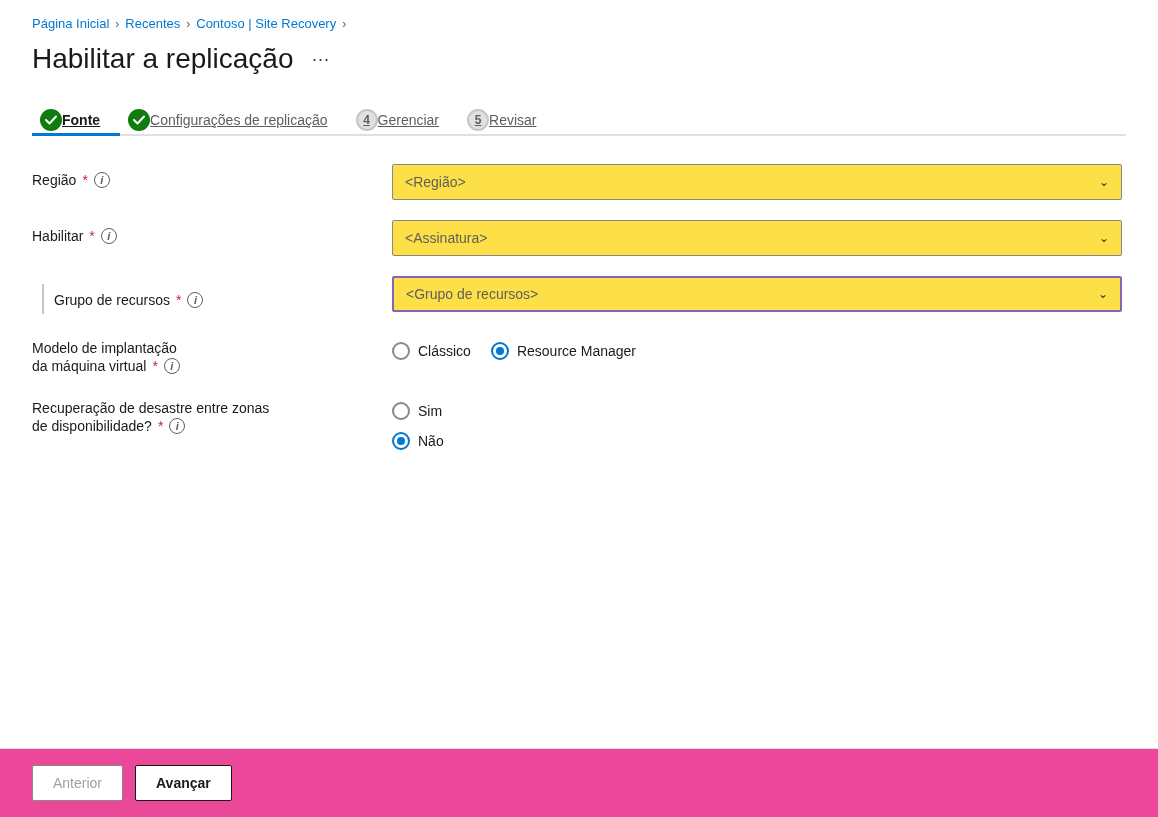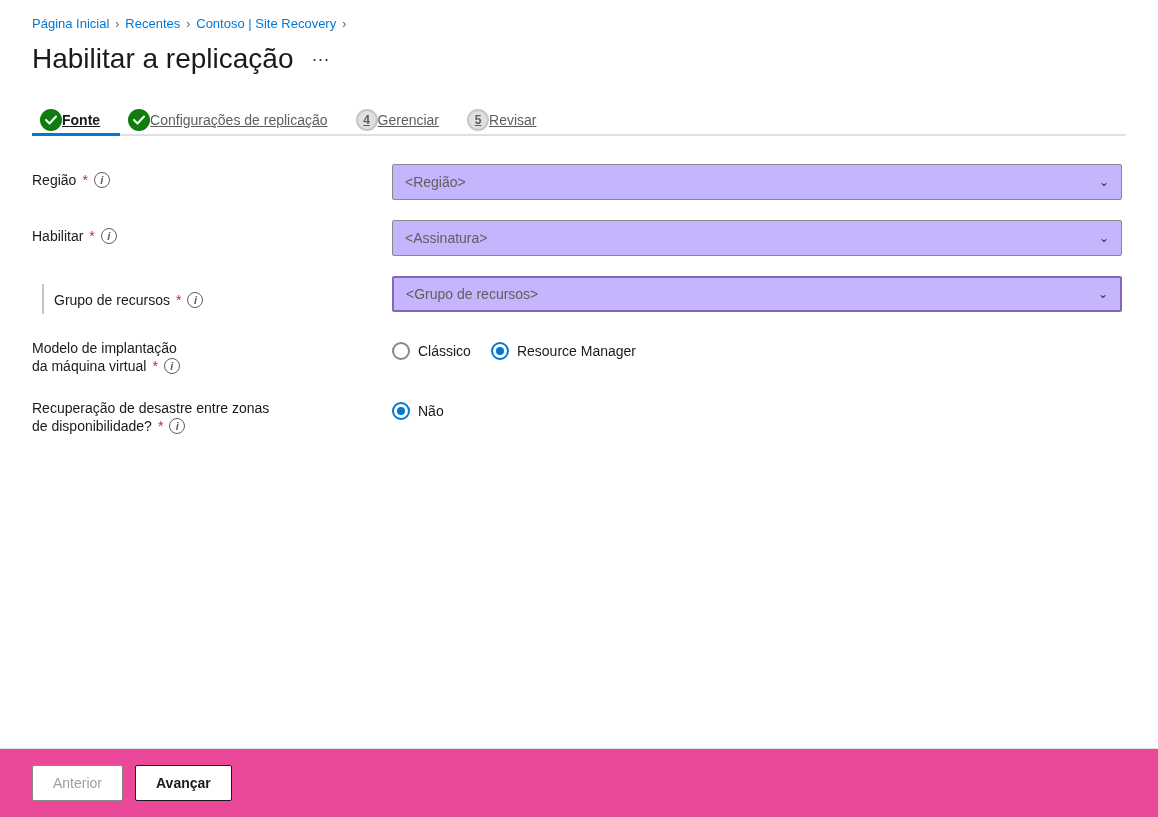--- a/index.html
+++ b/index.html
@@ -164,21 +164,21 @@
       width: 100%;
       max-width: 730px;
       height: 36px;
       border: 1px solid #8a8886;
       border-radius: 2px;
       display: flex;
       align-items: center;
       justify-content: space-between;
       padding: 12px 12px;
       cursor: pointer;
-      background: #c4b5fd;
+      background: #fde047;
       position: relative;
     }
     .dropdown.active-border {
       border-color: #8764b8;
       border-width: 2px;
     }
     .dropdown-placeholder {
       color: #605e5c;
       font-size: 14px;
     }
@@ -440,20 +440,24 @@
           <div style="display:flex;align-items:center;gap:6px;margin-top:2px;">
             <span class="form-label">de disponibilidade?</span>
             <span class="required-star">*</span>
             <span class="info-icon" title="Informações sobre Recuperação de desastre">i</span>
           </div>
         </div>
       </div>
       <div class="form-control-col" style="padding-top:8px;">
         <div class="radio-group-vertical">
           <label class="radio-option">
+            <div class="radio-btn"></div>
+            <span class="radio-label">Sim</span>
+          </label>
+          <label class="radio-option">
             <div class="radio-btn selected"></div>
             <span class="radio-label">Não</span>
           </label>
         </div>
       </div>
     </div>
 
   </div>
 </div>
 

